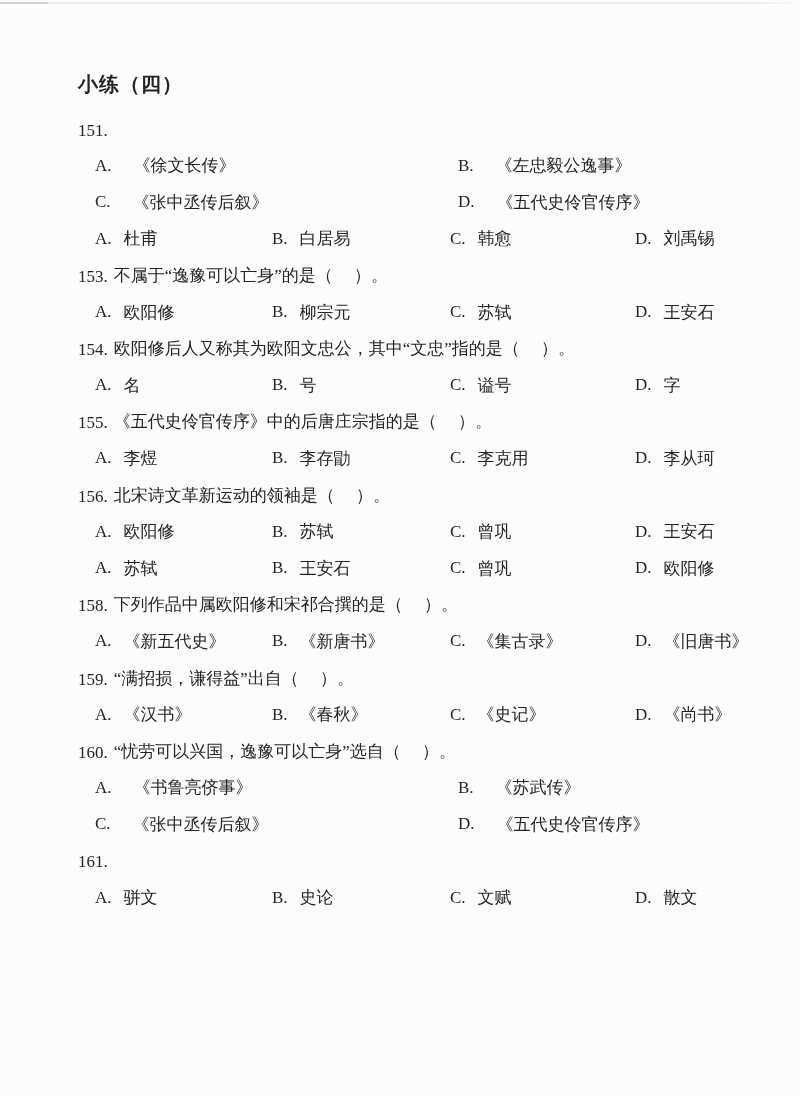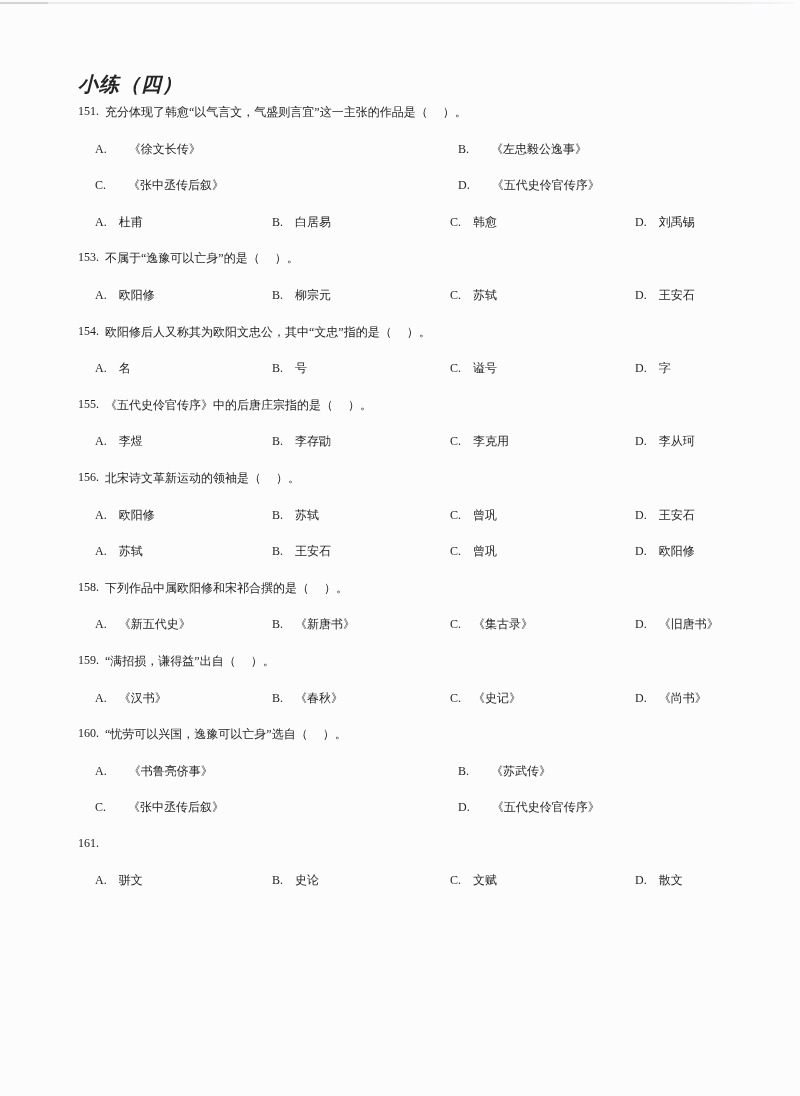--- a/index.html
+++ b/index.html
@@ -24,27 +24,26 @@
     padding: 64px 26px 0 78px;
     width: 696px;
   }
   .title-line {
     height: 40px;
     display: flex;
     align-items: center;
     font-size: 20px;
     font-weight: bold;
     letter-spacing: 1px;
-    font-style: italic;
   }
   .line {
     height: 36.6px;
     display: flex;
-    align-items: flex-start;
-    font-size: 12px;
+    align-items: flex-end;
+    font-size: 17px;
     white-space: nowrap;
   }
   .q-line .q-number { margin-right: 6px; }
   .opt-row {
     display: grid;
     margin-left: 17px;
     width: 679px;
   }
   .opt-row.cols-4 { grid-template-columns: 177px 178px 185px 1fr; }
   .opt-row.cols-2 { grid-template-columns: 363px 1fr; }
@@ -55,21 +54,20 @@
 </head>
 <body>
 
 <div class="scan-edge-top"></div>
 
 <main class="sheet">
   <div class="title-line">小练（四）</div>
   <div id="questions-container">
   <div class="line q-line">
     <span class="q-number">151.</span>
-    <span class="q-text">充分体现了韩愈“以气言文，气盛则言宜”这一主张的作品是（　 ）。</span>
   </div>
 <div class="line opt-row cols-2">
   <span class="option">
     <span class="opt-label">A.</span>
     <span class="opt-text">《徐文长传》</span>
   </span>
 
   <span class="option">
     <span class="opt-label">B.</span>
     <span class="opt-text">《左忠毅公逸事》</span>

